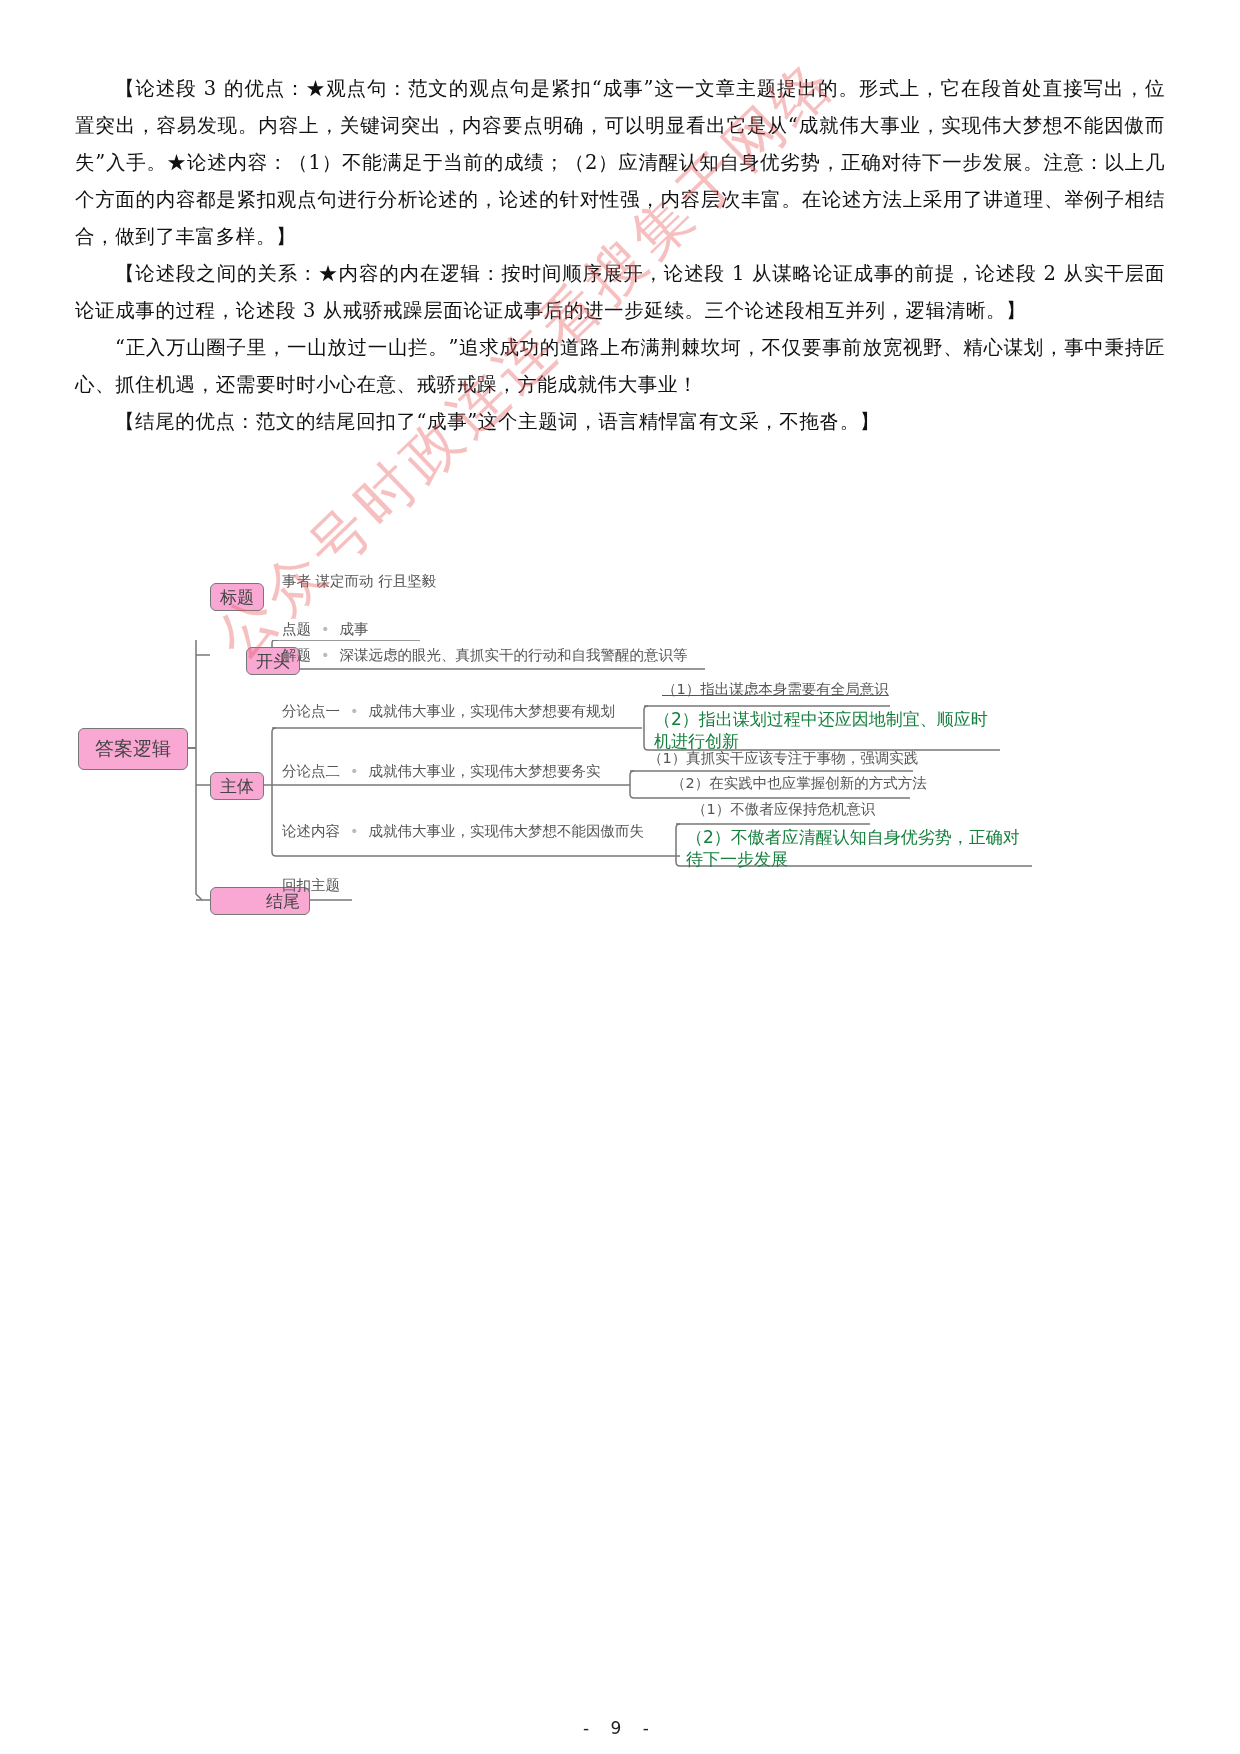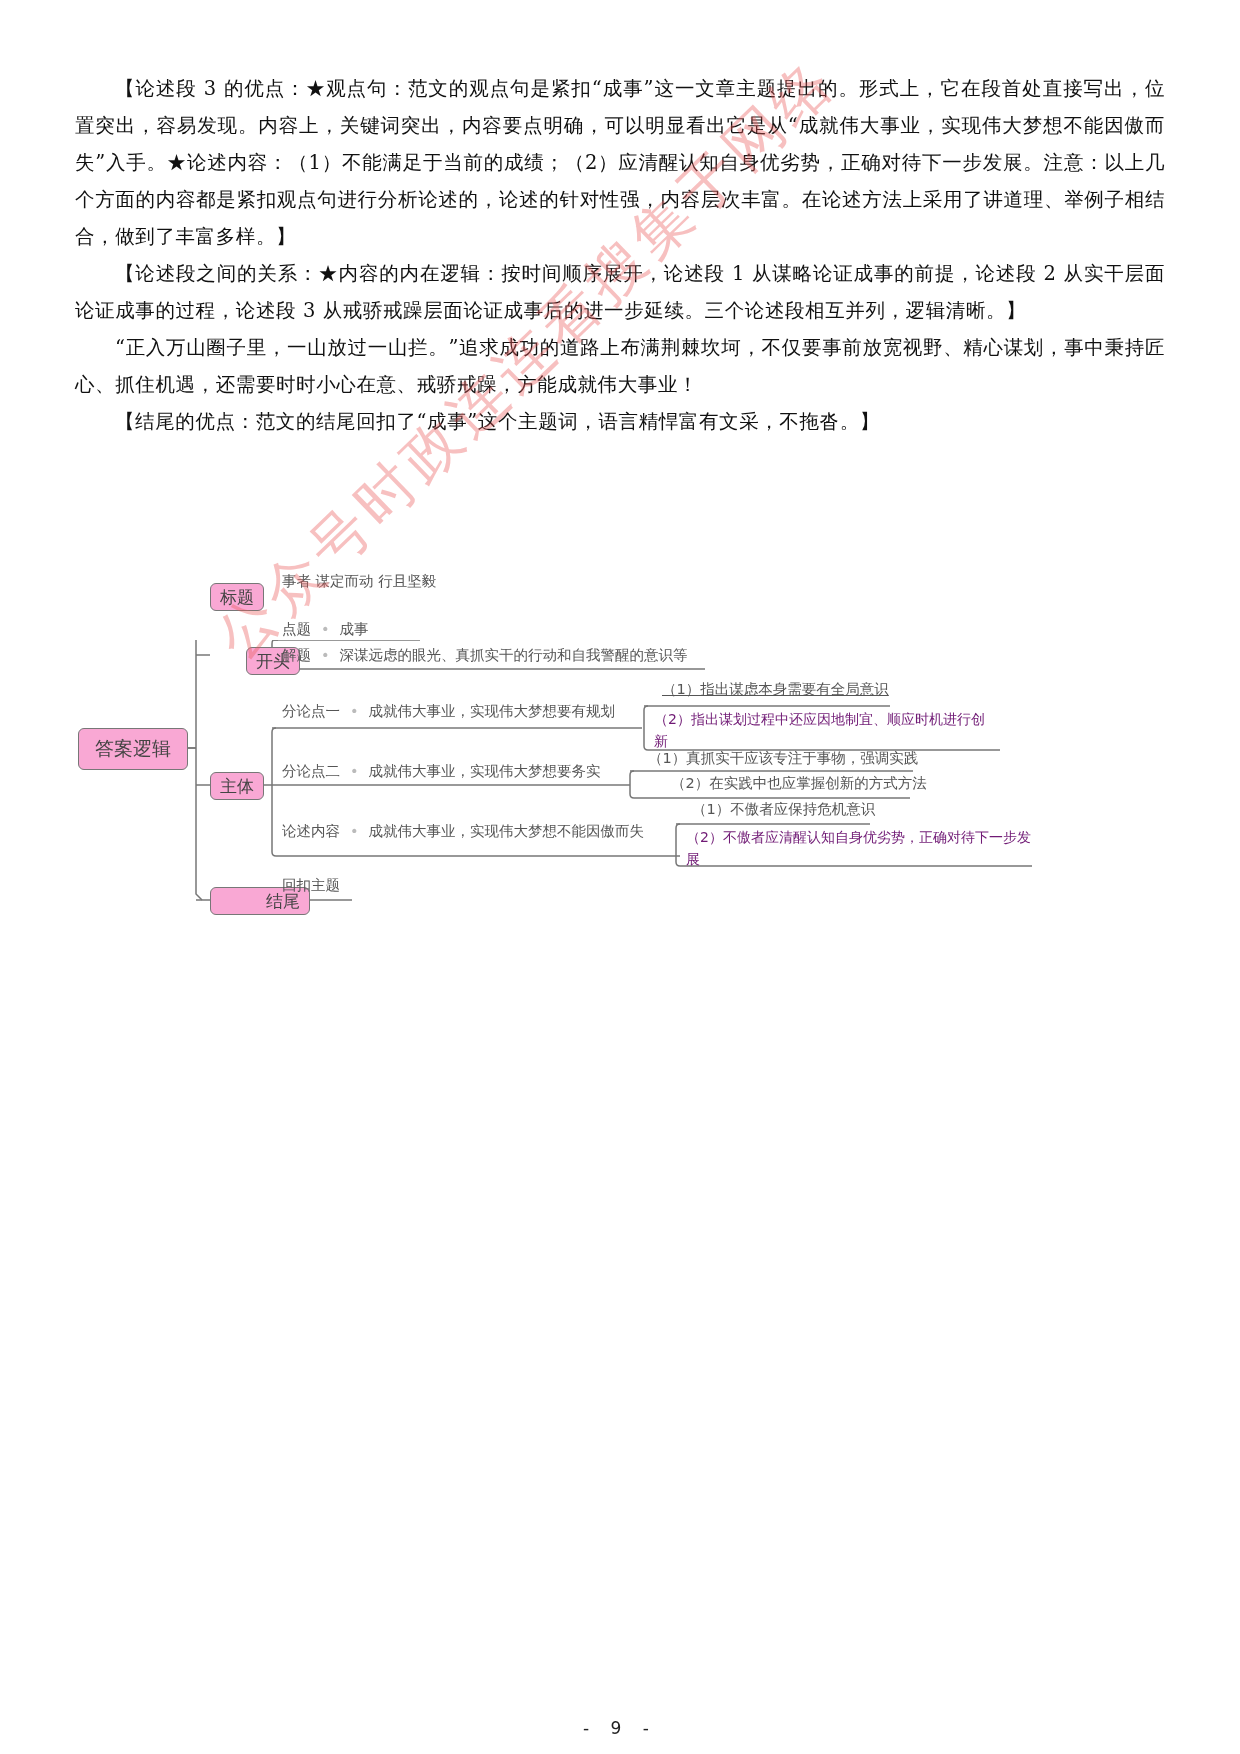--- a/index.html
+++ b/index.html
@@ -12,21 +12,21 @@
   .para { margin:0; text-align:justify; }
   .indent { text-indent:40px; }
   .u { text-decoration:underline; text-underline-offset:4px; }
   .mindmap { position:absolute; left:80px; top:640px; width:1100px; height:400px;
     font-family: "DejaVu Sans", "Liberation Sans", sans-serif; color:#555; }
   .mm-svg { position:absolute; left:0; top:0; }
   .mm-box { position:absolute; border:1.5px solid #777; border-radius:6px; background:#f9a8d4;
     display:flex; align-items:center; justify-content:center; font-size:17px; color:#444; }
   .mm-root { font-size:19px; }
   .mm-text { position:absolute; font-size:14.5px; color:#555; white-space:nowrap; }
-  .mm-multi { position:absolute; font-size:14px; color:#701a75; line-height:22px; }
+  .mm-multi { position:absolute; font-size:17px; color:#15803d; line-height:22px; }
   .dot { color:#bbb; margin:0 10px; }
   .footer { position:absolute; left:0; width:1240px; top:1718px; text-align:center;
     font-family:"DejaVu Sans","Liberation Sans",sans-serif; font-size:17px; color:#222; letter-spacing:8px; }
   .watermark { position:absolute; left:200px; top:620px; transform-origin:0 0; transform:rotate(-44deg);
     font-family:"DejaVu Serif","Liberation Serif",serif; font-size:58px; color:rgba(235,90,90,0.38);
     letter-spacing:6px; white-space:nowrap; pointer-events:none; }
 </style>
 </head>
 <body>
 

